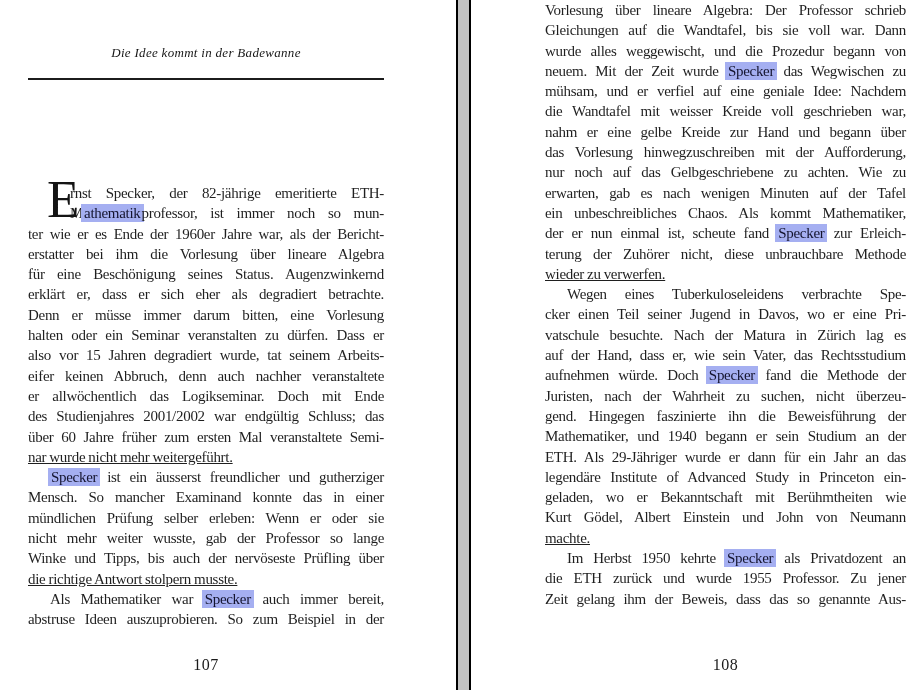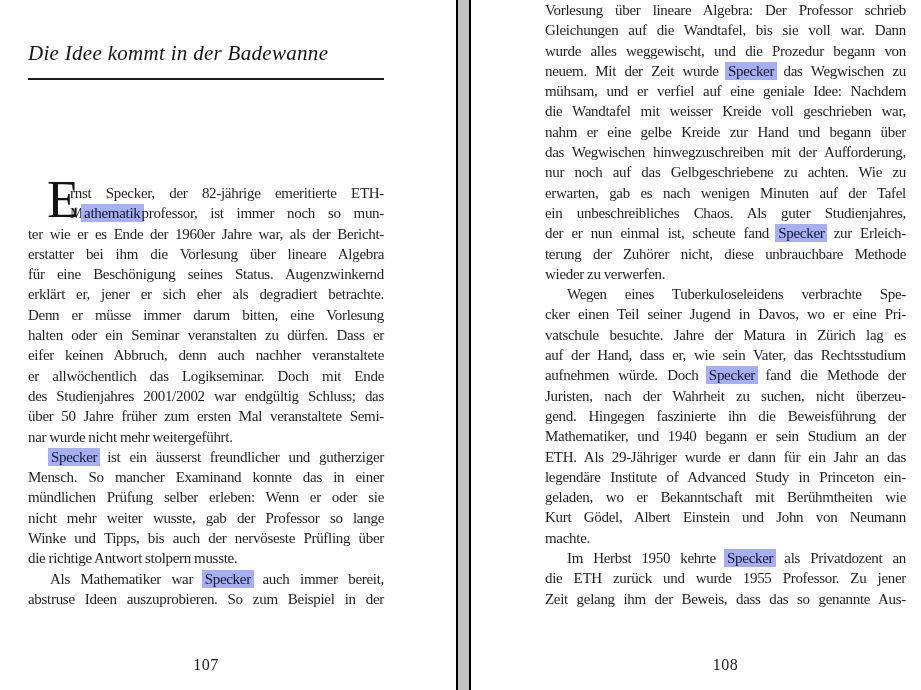--- a/index.html
+++ b/index.html
@@ -24,21 +24,22 @@
     border-left: 2px solid var(--line-black, #000);
     border-right: 2px solid var(--line-black, #000);
   }
   .page { position: absolute; top: 0; height: 690px; }
   .page.left  { left: 28px;  width: 356px; }
   .page.right { left: 545px; width: 361px; }
 
   .header { padding-top: 41px; }
   .chapter-title {
     font-style: italic;
-    font-size: 21px;
+    text-align: center;
+    font-size: 13px;
     line-height: 24px;
     letter-spacing: 0.3px;
     color: #161616;
   }
   .header-rule {
     margin-top: 13px;
     border-top: 2px solid #1c1c1c;
     height: 0;
   }
 
@@ -49,21 +50,21 @@
   .line {
     font-size: 15px;
     line-height: 20.3px;
     height: 20.3px;
     letter-spacing: -0.3px;
     word-spacing: -0.4px;
     text-align: justify;
     text-align-last: justify;
     white-space: normal;
   }
-  .line.end { text-align-last: left; }
+  .line.end { text-align-last: left; text-decoration: underline; }
   .line.in  { text-indent: 22px; }
   .line.dc  { padding-left: 42px; }
 
   .dropcap {
     position: absolute;
     left: 19px; top: -6px;
     font-size: 53px;
     line-height: 44px;
     letter-spacing: 0;
     color: #141414;
@@ -97,27 +98,28 @@
       <div class="header-rule"></div>
     </div>
     <div class="pagebody body-left">
       <span class="dropcap">E</span>
       <div class="lines">
           <div class="line dc"><span>rnst Specker, der 82-jährige emeritierte ETH-</span></div>
           <div class="line dc"><span>M</span><span class="hl">athematik</span><span>professor, ist immer noch so mun-</span></div>
           <div class="line"><span>ter wie er es Ende der 1960er Jahre war, als der Bericht-</span></div>
           <div class="line"><span>erstatter bei ihm die Vorlesung über lineare Algebra</span></div>
           <div class="line"><span>für eine Beschönigung seines Status. Augenzwinkernd</span></div>
-          <div class="line"><span>erklärt er, jener er sich eher als degradiert betrachte.</span></div>
+          <div class="line"><span>erklärt er, dass er sich eher als degradiert betrachte.</span></div>
           <div class="line"><span>Denn er müsse immer darum bitten, eine Vorlesung</span></div>
           <div class="line"><span>halten oder ein Seminar veranstalten zu dürfen. Dass er</span></div>
+          <div class="line"><span>also vor 15 Jahren degradiert wurde, tat seinem Arbeits-</span></div>
           <div class="line"><span>eifer keinen Abbruch, denn auch nachher veranstaltete</span></div>
           <div class="line"><span>er allwöchentlich das Logikseminar. Doch mit Ende</span></div>
           <div class="line"><span>des Studienjahres 2001/2002 war endgültig Schluss; das</span></div>
-          <div class="line"><span>über 50 Jahre früher zum ersten Mal veranstaltete Semi-</span></div>
+          <div class="line"><span>über 60 Jahre früher zum ersten Mal veranstaltete Semi-</span></div>
           <div class="line end"><span>nar wurde nicht mehr weitergeführt.</span></div>
           <div class="line in"><span class="hl">Specker</span><span> ist ein äusserst freundlicher und gutherziger</span></div>
           <div class="line"><span>Mensch. So mancher Examinand konnte das in einer</span></div>
           <div class="line"><span>mündlichen Prüfung selber erleben: Wenn er oder sie</span></div>
           <div class="line"><span>nicht mehr weiter wusste, gab der Professor so lange</span></div>
           <div class="line"><span>Winke und Tipps, bis auch der nervöseste Prüfling über</span></div>
           <div class="line end"><span>die richtige Antwort stolpern musste.</span></div>
           <div class="line in"><span>Als Mathematiker war </span><span class="hl">Specker</span><span> auch immer bereit,</span></div>
           <div class="line"><span>abstruse Ideen auszuprobieren. So zum Beispiel in der</span></div>
         </div>
@@ -130,30 +132,30 @@
   <div class="page right">
     <div class="pagebody body-right">
       <div class="lines">
           <div class="line"><span>Vorlesung über lineare Algebra: Der Professor schrieb</span></div>
           <div class="line"><span>Gleichungen auf die Wandtafel, bis sie voll war. Dann</span></div>
           <div class="line"><span>wurde alles weggewischt, und die Prozedur begann von</span></div>
           <div class="line"><span>neuem. Mit der Zeit wurde </span><span class="hl">Specker</span><span> das Wegwischen zu</span></div>
           <div class="line"><span>mühsam, und er verfiel auf eine geniale Idee: Nachdem</span></div>
           <div class="line"><span>die Wandtafel mit weisser Kreide voll geschrieben war,</span></div>
           <div class="line"><span>nahm er eine gelbe Kreide zur Hand und begann über</span></div>
-          <div class="line"><span>das Wegwischen hinwegzuschreiben mit der Aufforderung,</span></div>
+          <div class="line"><span>das Vorlesung hinwegzuschreiben mit der Aufforderung,</span></div>
           <div class="line"><span>nur noch auf das Gelbgeschriebene zu achten. Wie zu</span></div>
           <div class="line"><span>erwarten, gab es nach wenigen Minuten auf der Tafel</span></div>
-          <div class="line"><span>ein unbeschreibliches Chaos. Als guter Studienjahres,</span></div>
+          <div class="line"><span>ein unbeschreibliches Chaos. Als kommt Mathematiker,</span></div>
           <div class="line"><span>der er nun einmal ist, scheute fand </span><span class="hl">Specker</span><span> zur Erleich-</span></div>
           <div class="line"><span>terung der Zuhörer nicht, diese unbrauchbare Methode</span></div>
           <div class="line end"><span>wieder zu verwerfen.</span></div>
           <div class="line in"><span>Wegen eines Tuberkuloseleidens verbrachte Spe-</span></div>
           <div class="line"><span>cker einen Teil seiner Jugend in Davos, wo er eine Pri-</span></div>
-          <div class="line"><span>vatschule besuchte. Jahre der Matura in Zürich lag es</span></div>
+          <div class="line"><span>vatschule besuchte. Nach der Matura in Zürich lag es</span></div>
           <div class="line"><span>auf der Hand, dass er, wie sein Vater, das Rechtsstudium</span></div>
           <div class="line"><span>aufnehmen würde. Doch </span><span class="hl">Specker</span><span> fand die Methode der</span></div>
           <div class="line"><span>Juristen, nach der Wahrheit zu suchen, nicht überzeu-</span></div>
           <div class="line"><span>gend. Hingegen faszinierte ihn die Beweisführung der</span></div>
           <div class="line"><span>Mathematiker, und 1940 begann er sein Studium an der</span></div>
           <div class="line"><span>ETH. Als 29-Jähriger wurde er dann für ein Jahr an das</span></div>
           <div class="line"><span>legendäre Institute of Advanced Study in Princeton ein-</span></div>
           <div class="line"><span>geladen, wo er Bekanntschaft mit Berühmtheiten wie</span></div>
           <div class="line"><span>Kurt Gödel, Albert Einstein und John von Neumann</span></div>
           <div class="line end"><span>machte.</span></div>

